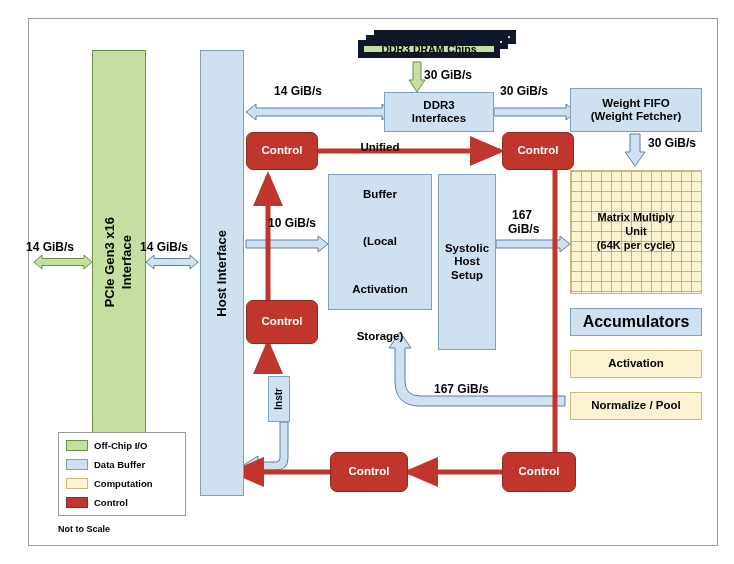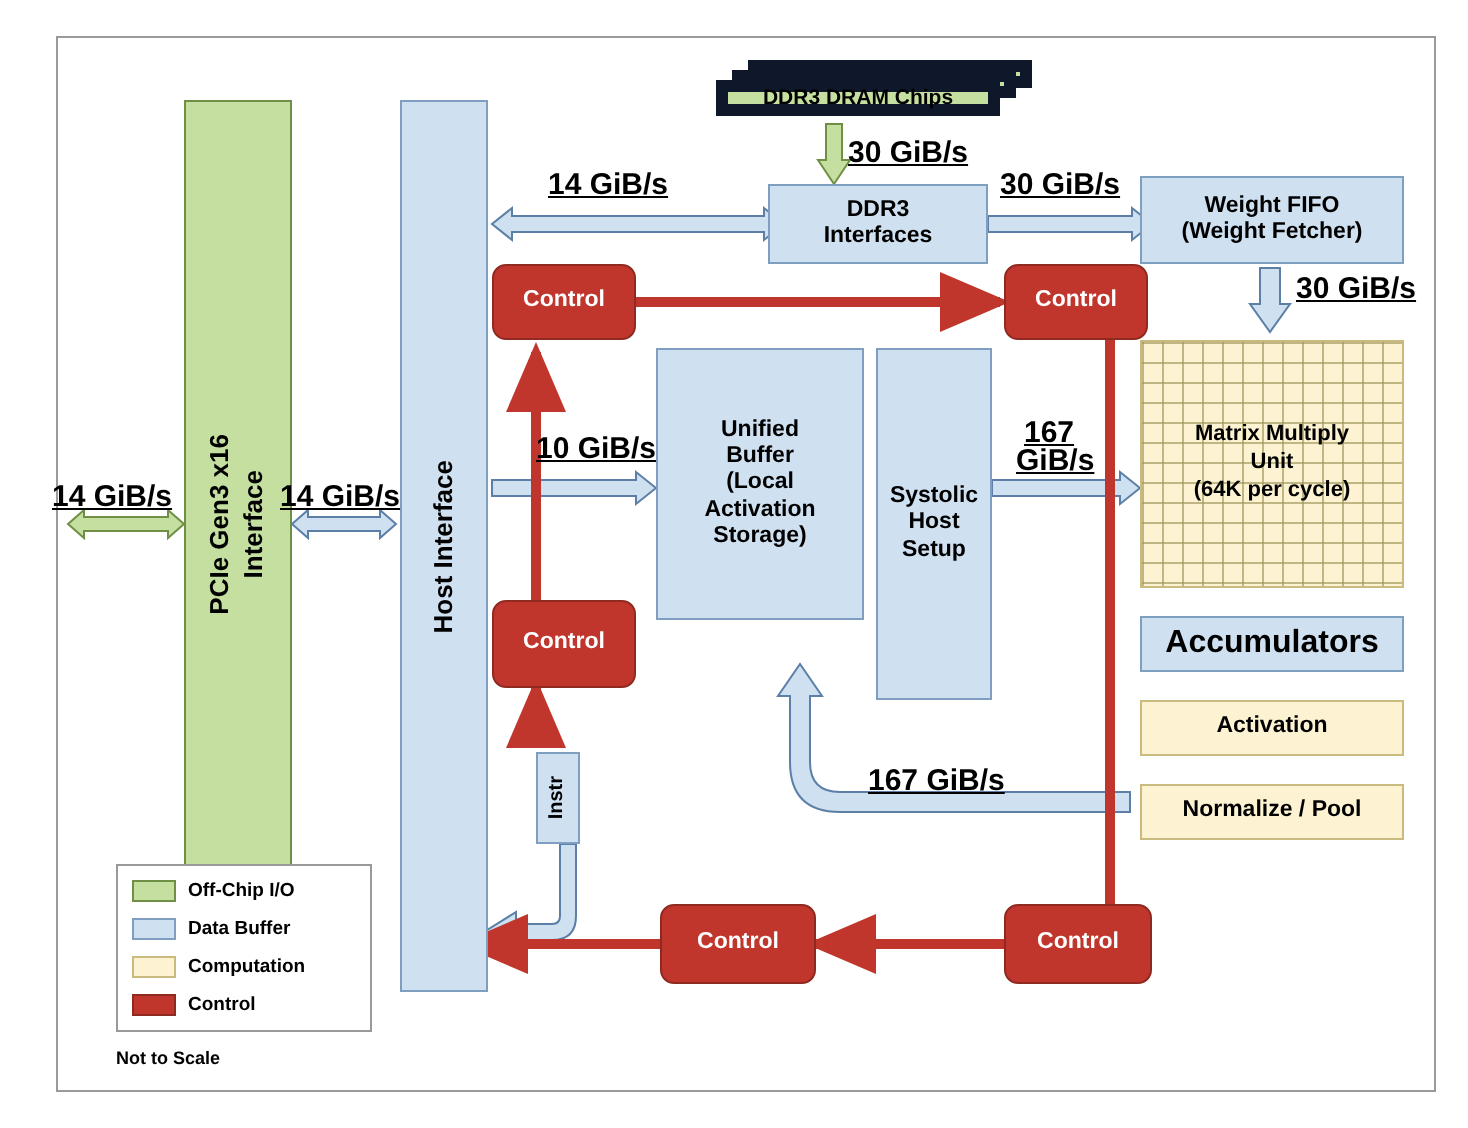--- a/index.html
+++ b/index.html
@@ -55,25 +55,24 @@
   }
   
   .red {
     background: #c0362c;
     border: 1px solid #8f2a21;
     color: #ffffff;
     border-radius: 7px;
   }
   .lbl {
     position: absolute;
-    font-size: 15px;
+    font-size: 12px;
     font-weight: bold;
     color: #000;
     white-space: nowrap;
-    text-decoration: underline;
   }
   .vtext {
     writing-mode: vertical-rl;
     transform: rotate(180deg);
     white-space: nowrap;
   }
   .legend-box {
     position: absolute;
     left: 58px;
     top: 432px;
@@ -235,21 +234,21 @@
   <div class="box blue" style="left:384px; top:92px; width:110px; height:40px; flex-direction:column; font-size:11.5px;">
     <span>DDR3</span>
     <span>Interfaces</span>
   </div>
 
   <div class="box blue" style="left:570px; top:88px; width:132px; height:44px; flex-direction:column; font-size:11.5px;">
     <span>Weight FIFO</span>
     <span>(Weight Fetcher)</span>
   </div>
 
-  <div class="box blue" style="left:328px; top:174px; width:104px; height:136px; flex-direction:column; font-size:11.5px;">
+  <div class="box blue" style="left:328px; top:174px; width:104px; height:136px; flex-direction:column; font-size:11.5px;gap:34px;">
     <span>Unified</span>
     <span>Buffer</span>
     <span>(Local</span>
     <span>Activation</span>
     <span>Storage)</span>
   </div>
 
   <div class="box blue" style="left:438px; top:174px; width:58px; height:176px; flex-direction:column; font-size:11.5px;">
     <span>Systolic</span>
     <span>Host</span>

